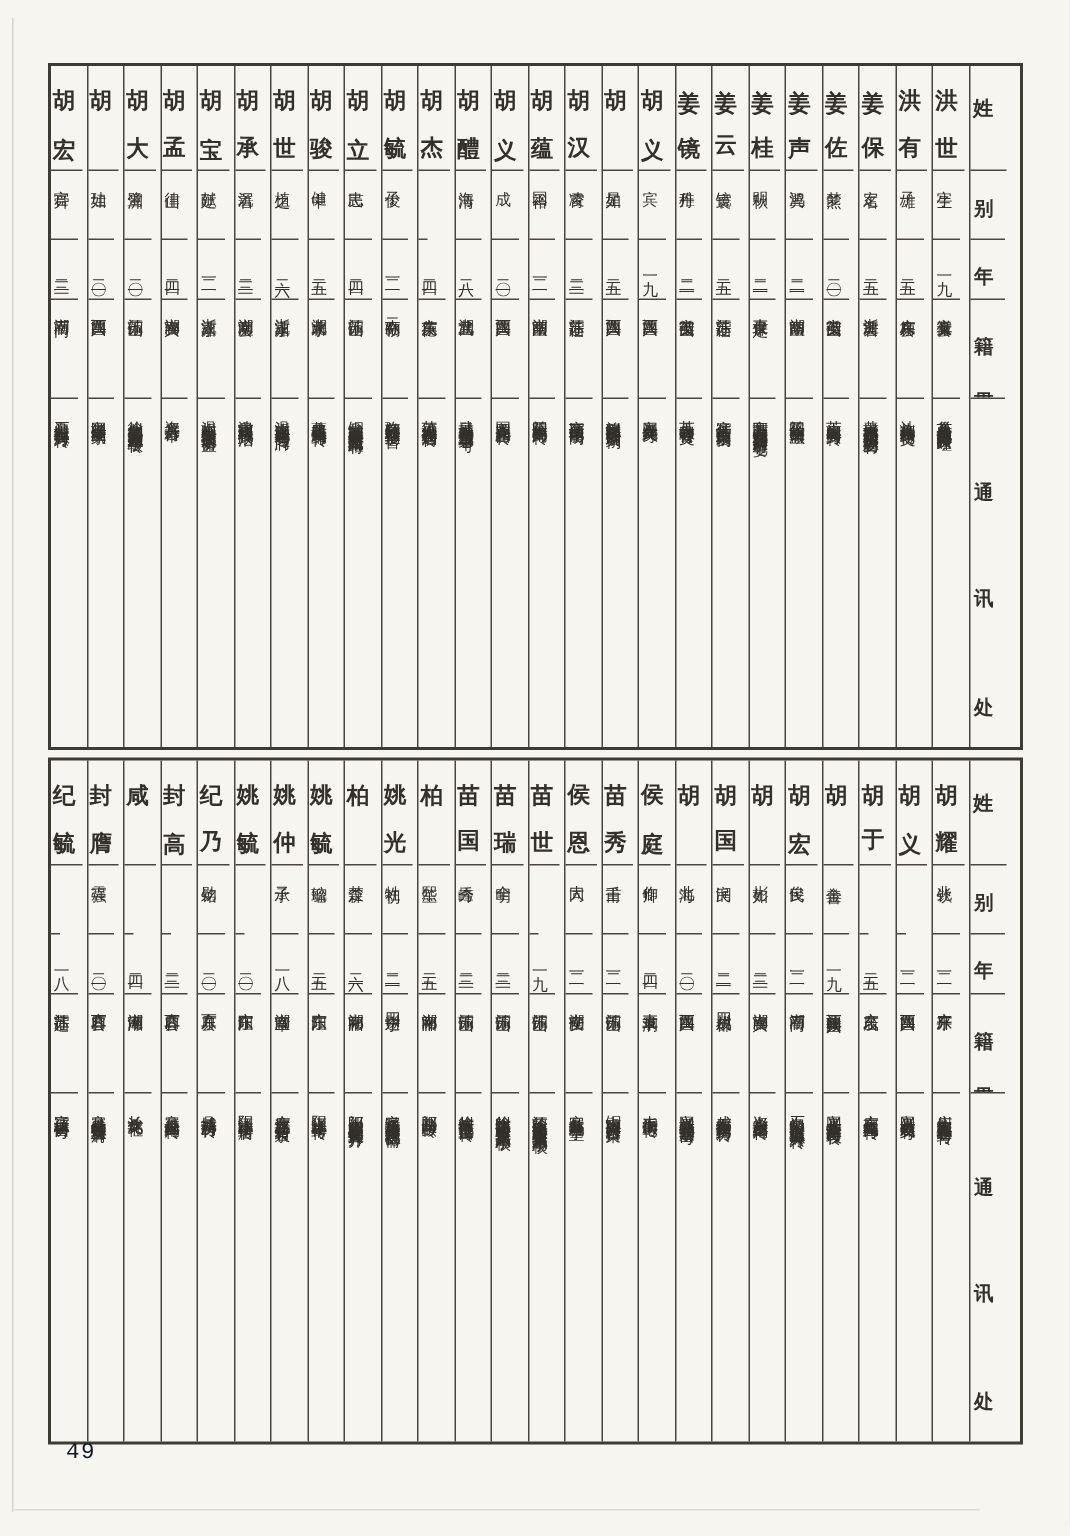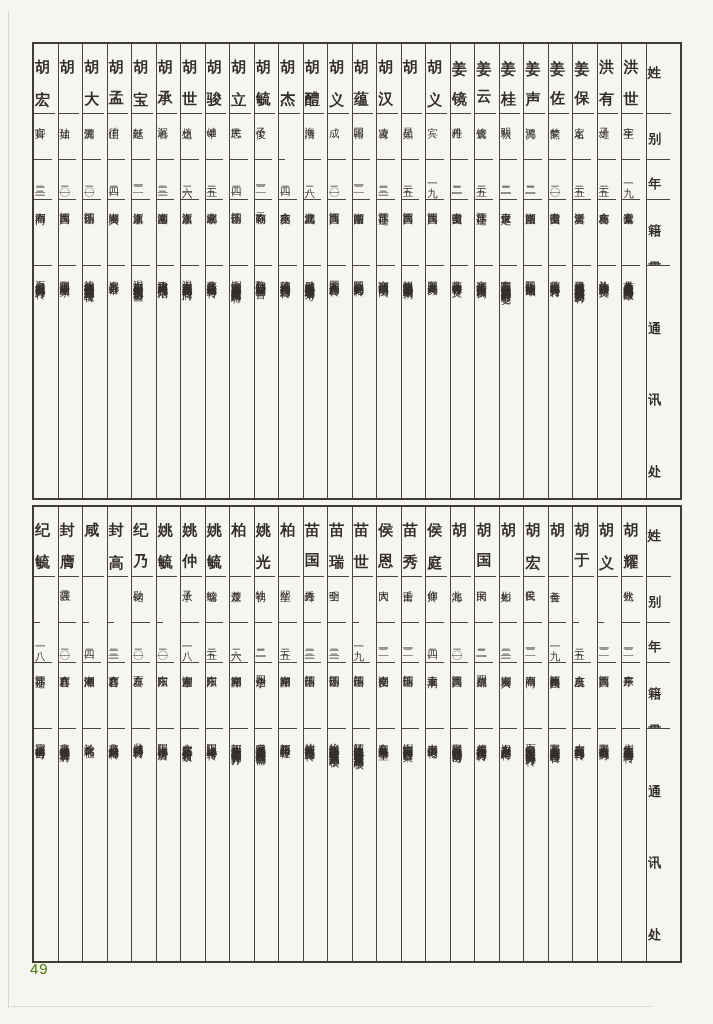--- a/index.html
+++ b/index.html
@@ -45,22 +45,22 @@
     text-align:justify;text-align-last:justify;
     padding-right:9px;
   }
   .header-col .name-cell{padding:10px 9px 10px 0;font-size:13.5px;}
   .header-col .courtesy-cell{padding:8px 9px 8px 0;}
   .header-col .age-cell{padding:7px 9px 7px 0;text-align:justify;}
   .header-col .origin-cell{padding:14px 9px 14px 0;}
   .header-col .contact-cell{padding:44px 9px 44px 0;}
 
   .page-number{
-    position:absolute;left:30px;top:960px;
-    font-family:Liberation Sans, sans-serif;font-size:15px;color:#4d7c0f;
+    position:absolute;left:44px;top:960px;
+    font-family:Liberation Mono, monospace;font-size:15px;color:#0f172a;
     letter-spacing:1px;
   }
 </style>
 </head>
 <body>
 
 <div class="page">
   <div class="tables">
     <div class="section">
         <div class="col header-col">

